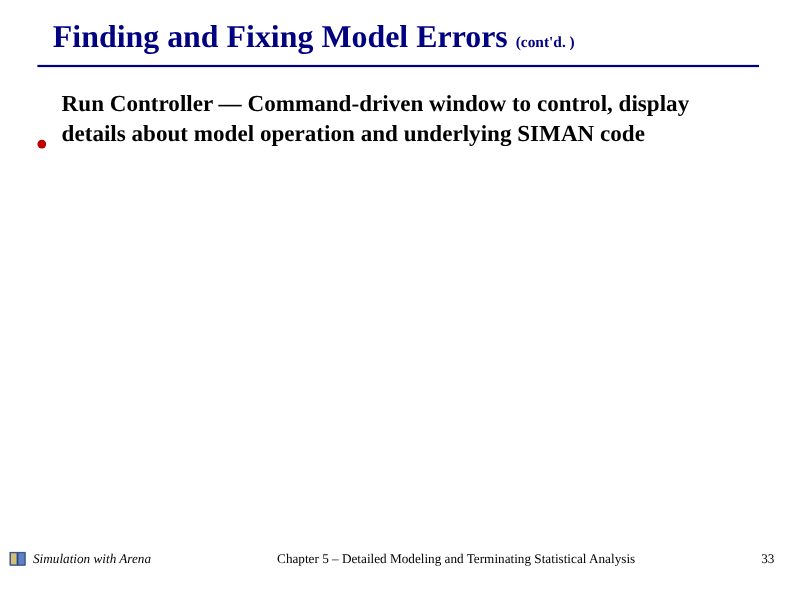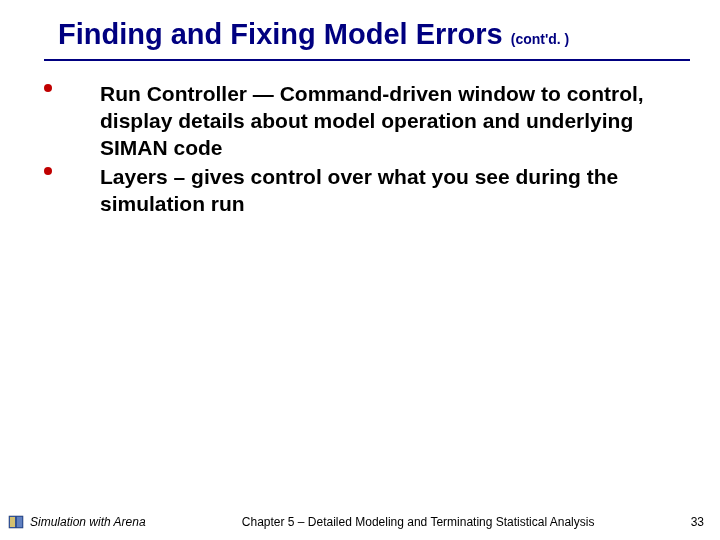--- a/index.html
+++ b/index.html
@@ -6,22 +6,23 @@
   html, body { width: 720px; height: 540px; }
   body {
     font-family: Arial, Helvetica, sans-serif;
     background: #ffffff;
     position: relative;
     overflow: hidden;
   }
   .slide {
     width: 720px;
     height: 540px;
-    padding: 18px 30px 0 44px;
+    padding: 18px 30px 0 34px;
     position: relative;
+    font-family: Liberation Serif, serif;
   }
   .title-line {
     font-size: 29px;
     font-weight: bold;
     color: #000080;
     padding-left: 14px;
     padding-bottom: 8px;
     border-bottom: 2px solid #000080;
     white-space: nowrap;
   }
@@ -29,44 +30,43 @@
     font-size: 14px;
     font-weight: bold;
     color: #000080;
     vertical-align: baseline;
   }
   .content {
     margin-top: 20px;
   }
   .bullet-row {
     display: flex;
-    align-items: flex-start;
+    align-items: flex-end;
     margin-bottom: 2px;
-    gap: 34px;
   }
   .bullet-dot {
     width: 8px;
     height: 8px;
     border-radius: 50%;
     background: #c00000;
     margin-top: 3px;
     margin-right: 14px;
     flex: 0 0 auto;
   }
   .bullet-text {
     font-size: 21px;
     font-weight: bold;
     color: #000000;
     line-height: 1.28;
     flex: 1 1 auto;
   }
   .footer {
     position: absolute;
     left: 0;
-    bottom: 10px;
+    bottom: 24px;
     width: 720px;
     display: flex;
     align-items: center;
     padding: 0 16px 0 8px;
     font-size: 12px;
     color: #000000;
   }
   .footer-logo {
     width: 16px;
     height: 16px;
@@ -99,24 +99,20 @@
 
   <div class="content">
 
     <div class="bullet-row">
       <div class="bullet-dot"></div>
       <div class="bullet-text">Run Controller — Command-driven window to control, display details about model operation and underlying SIMAN code</div>
     </div>
 
 
 
-    <div class="bullet-row">
-      <div class="bullet-dot"></div>
-      <div class="bullet-text">Layers – gives control over what you see during the simulation run</div>
-    </div>
 
   </div>
 
   <div class="footer">
     <svg class="footer-logo" viewBox="0 0 16 16">
       <rect x="1" y="2" width="14" height="12" fill="#3a5fa8" stroke="#1a2f60" stroke-width="0.5"></rect>
       <rect x="2" y="3" width="5" height="10" fill="#d4c070"></rect>
       <rect x="9" y="3" width="5" height="10" fill="#6080c0"></rect>
       <line x1="8" y1="2" x2="8" y2="14" stroke="#1a2f60" stroke-width="0.5"></line>
     </svg>

